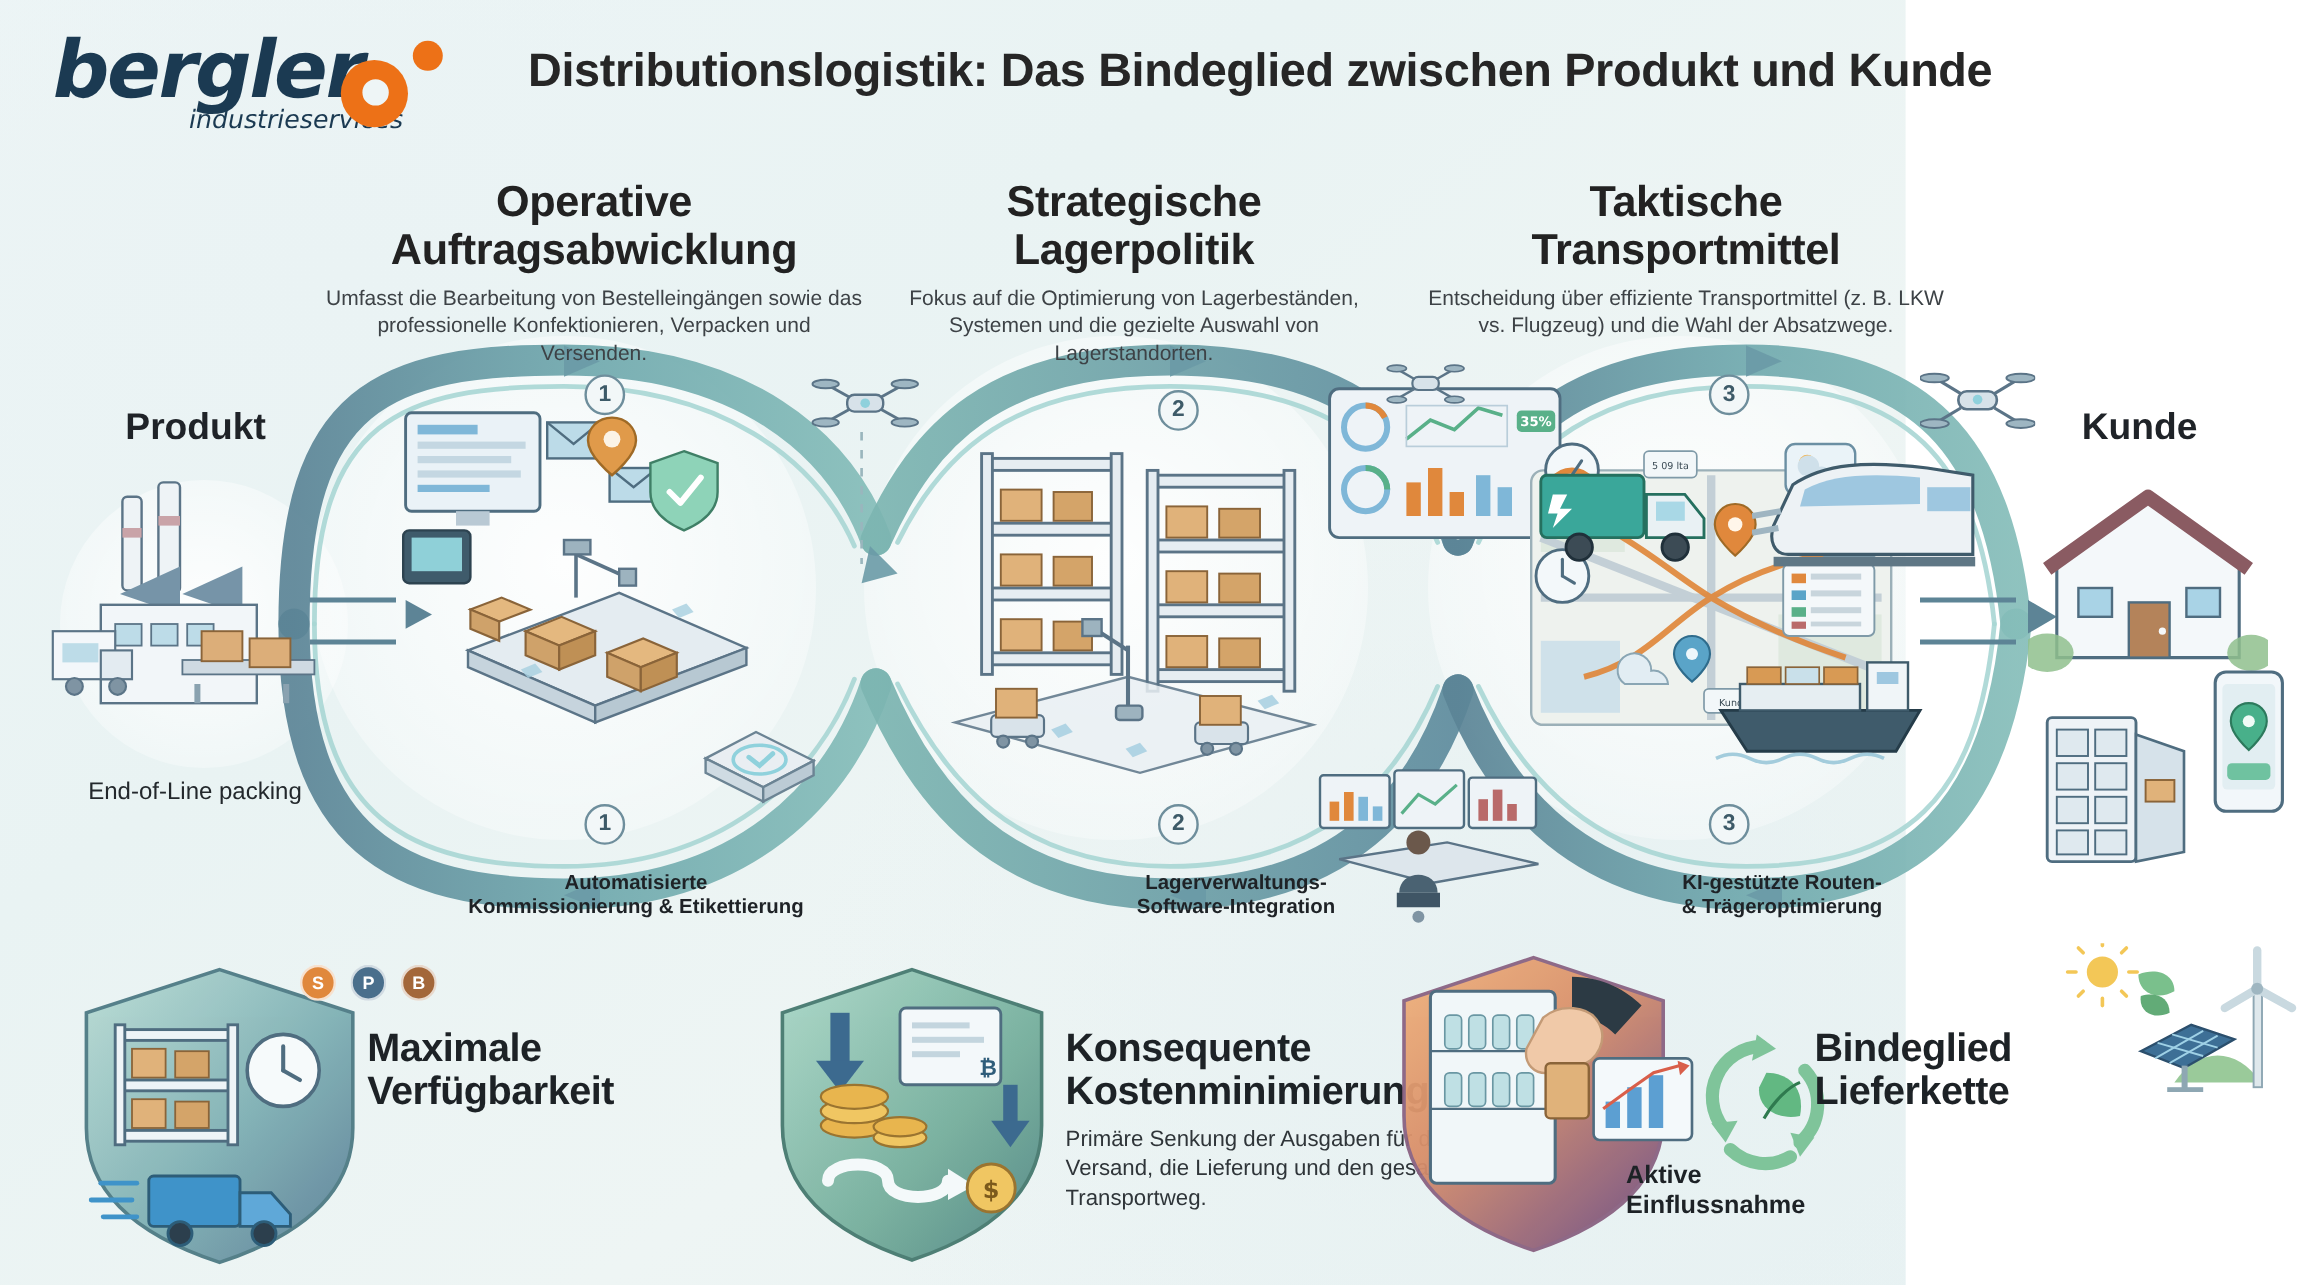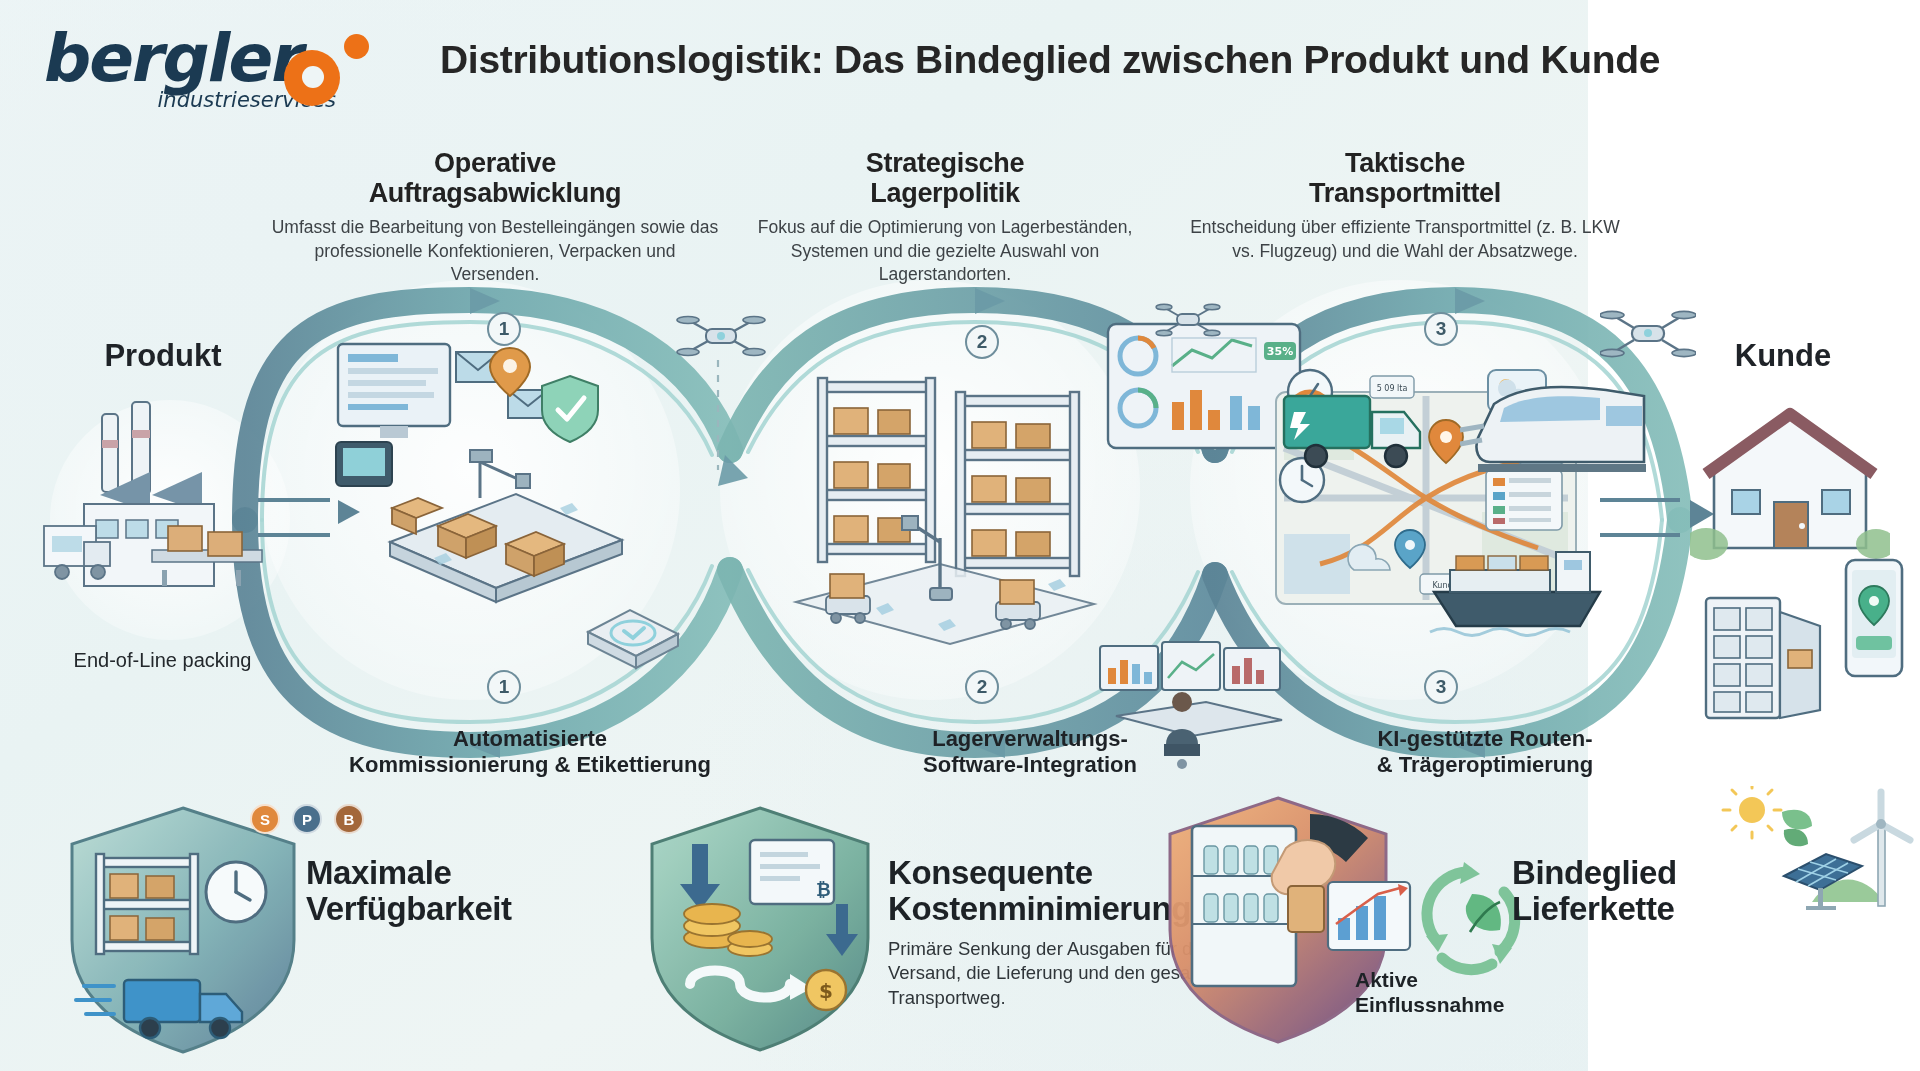--- a/index.html
+++ b/index.html
@@ -52,21 +52,21 @@
   
   .main-title {
     position: absolute; left: 440px; top: 38px; width: 1450px;
     font-size: 39px; font-weight: 700; color: #262626;
     letter-spacing: -0.3px; white-space: nowrap;
   }
 
   
   .phase-head { position: absolute; text-align: center; }
   .phase-head h2 {
-    font-size: 27px; font-weight: 700; color: #222; line-height: 1.12;
+    font-size: 36px; font-weight: 700; color: #222; line-height: 1.12;
     letter-spacing: -0.3px;
   }
   .phase-head p {
     margin-top: 8px; font-size: 17.5px; line-height: 1.33;
     color: #3d4246; font-weight: 400;
   }
   #ph1 { left: 270px;  top: 148px; width: 450px; }
   #ph2 { left: 735px;  top: 148px; width: 420px; }
   #ph3 { left: 1180px; top: 148px; width: 450px; }
 
@@ -79,21 +79,21 @@
   #lbl-kunde   { left: 1678px; top: 338px; width: 210px; }
   .sub-label {
     position: absolute; font-size: 20px; font-weight: 400; color: #23282c;
     text-align: center; line-height: 1.2; margin-top: 28px;
   }
   #lbl-eol { left: 55px; top: 620px; width: 215px; }
 
   
   .phase-caption {
     position: absolute; text-align: center;
-    font-size: 22px; font-weight: 700; color: #1e2226; line-height: 1.2;
+    font-size: 17px; font-weight: 700; color: #1e2226; line-height: 1.2;
   }
   #cap1 { left: 280px;  top: 726px; width: 500px; }
   #cap2 { left: 830px;  top: 726px; width: 400px; }
   #cap3 { left: 1285px; top: 726px; width: 400px; }
 
   
   .flow { position: absolute; left: 0; top: 0; width: 1920px; height: 1071px; pointer-events: none; }
 
   
   .badge {

